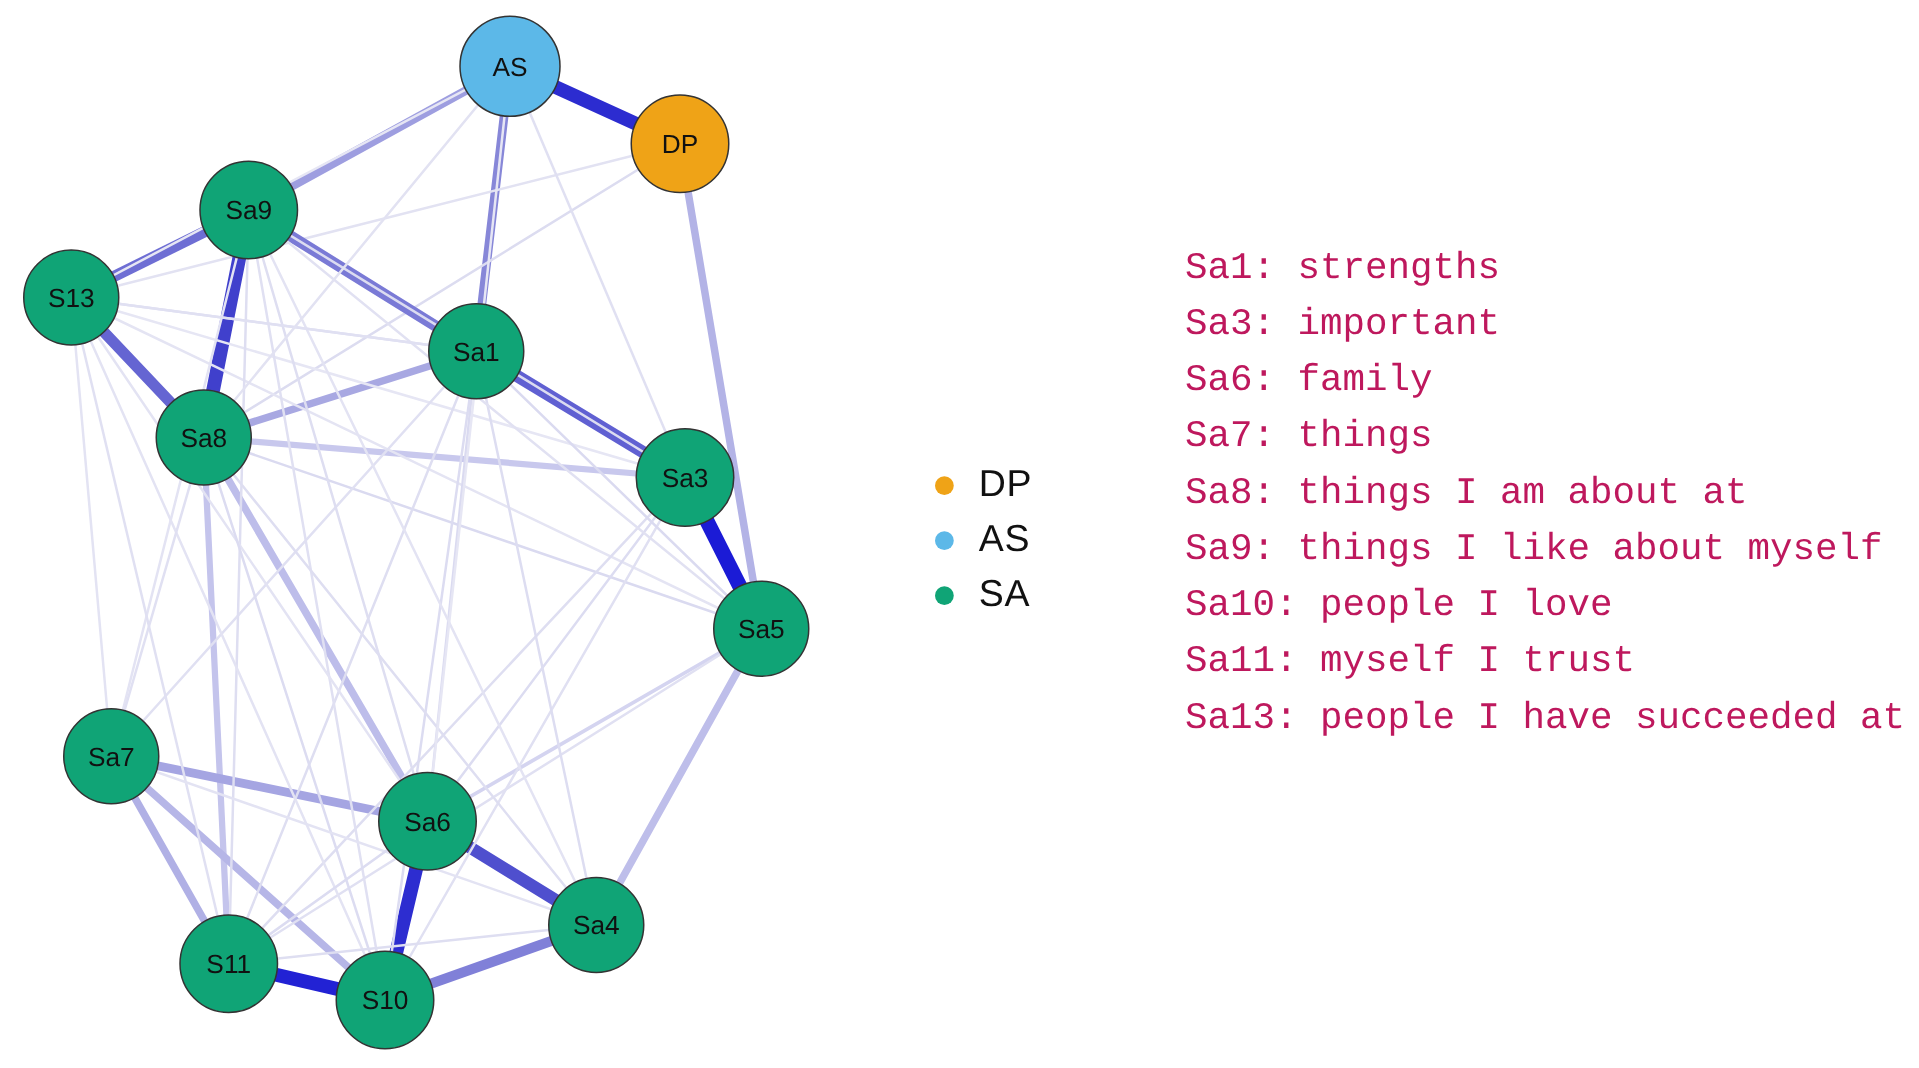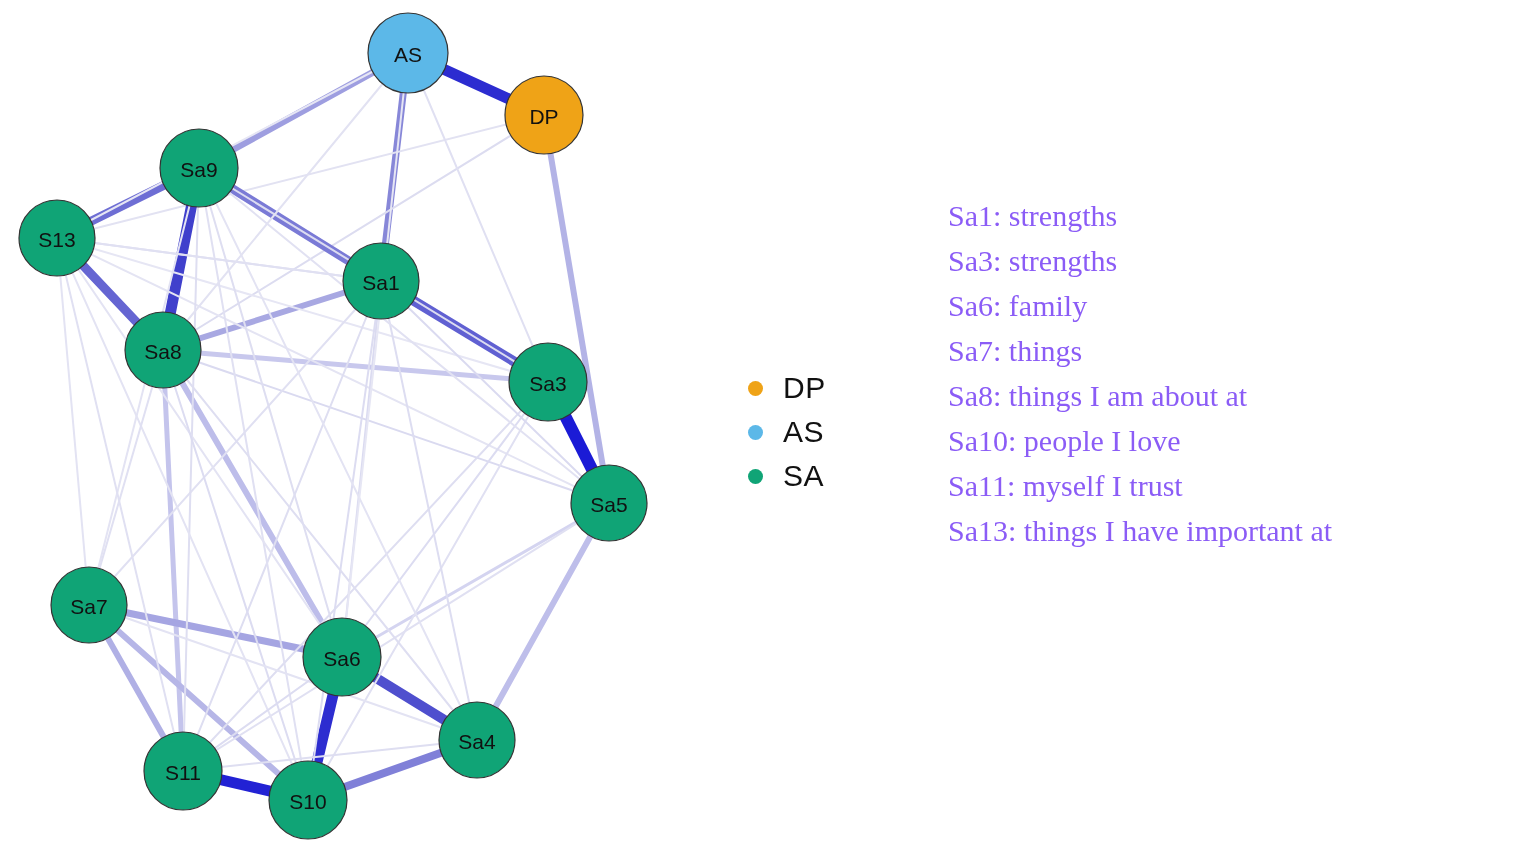--- a/index.html
+++ b/index.html
@@ -60,23 +60,23 @@
     line-height: 1;
     letter-spacing: 0.5px;
   }
   #key-list {
     position: absolute;
     left: 948px;
     top: 193px;
     width: 580px;
   }
   .key-item {
-    font-family: Liberation Serif, serif;
+    font-family: Liberation Mono, monospace;
     font-size: 30px;
-    color: #8b5cf6;
+    color: #be185d;
     line-height: 45px;
     white-space: nowrap;
   }
 </style>
 </head>
 <body>
 
 <div id="root">
 
   <svg id="network-svg" viewBox="0 0 700 854" preserveAspectRatio="none">
@@ -209,22 +209,23 @@
         <span class="legend-label">AS</span>
       </div>
       <div class="legend-row">
         <span class="legend-dot" style="background: rgb(16, 164, 118);"></span>
         <span class="legend-label">SA</span>
       </div>
     </div>
 
   <div id="key-list">
       <div class="key-item">Sa1: strengths</div>
-      <div class="key-item">Sa3: strengths</div>
+      <div class="key-item">Sa3: important</div>
       <div class="key-item">Sa6: family</div>
       <div class="key-item">Sa7: things</div>
       <div class="key-item">Sa8: things I am about at</div>
+      <div class="key-item">Sa9: things I like about myself</div>
       <div class="key-item">Sa10: people I love</div>
       <div class="key-item">Sa11: myself I trust</div>
-      <div class="key-item">Sa13: things I have important at</div>
+      <div class="key-item">Sa13: people I have succeeded at</div>
     </div>
 
 </div>
 
 </body></html>

